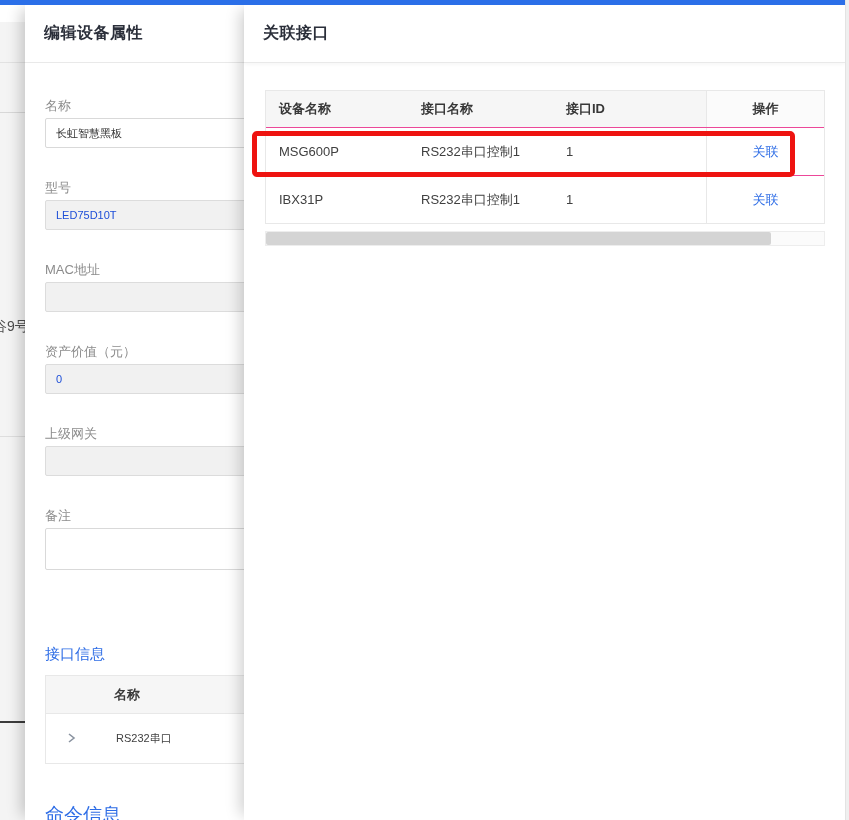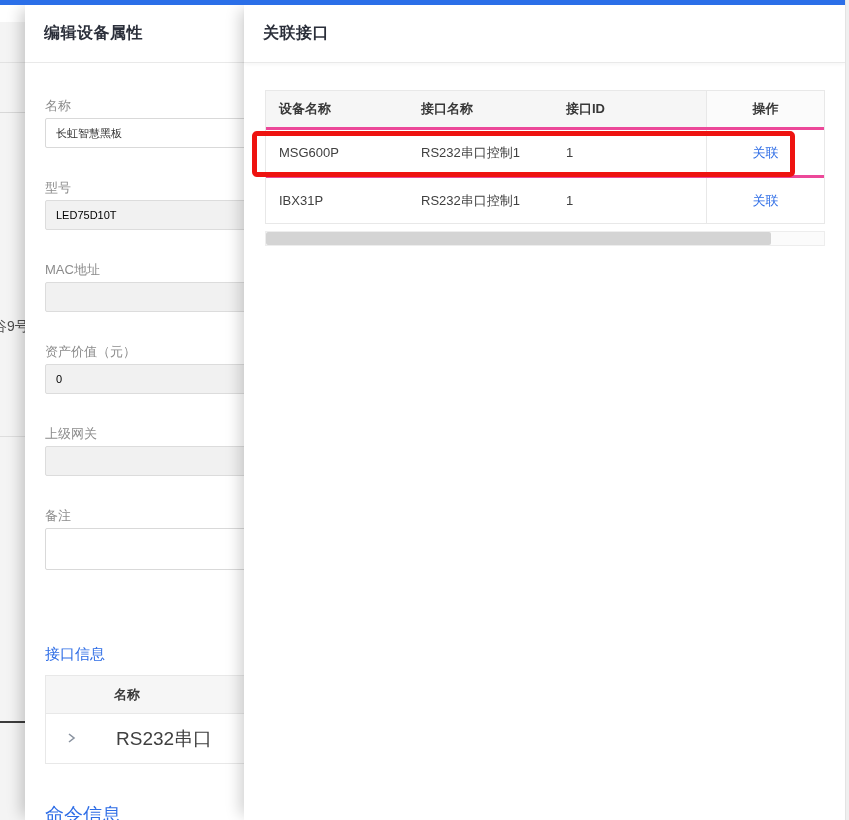--- a/index.html
+++ b/index.html
@@ -36,47 +36,47 @@
 
   
   .form-body { padding:0 20px; }
   .field-label { display:block; margin-top:33px; font-size:13px; color:#8c8c8c; line-height:13px; }
   .field-label.first { margin-top:36px; }
   .txt-input {
     display:block; width:100%; height:30px; margin-top:6px; padding:0 10px;
     border:1px solid #d9d9d9; border-radius:2px; background:#fff;
     font-size:11px; color:#333; font-family:inherit; outline:none;
   }
-  .txt-input:disabled { background:#f1f1f1; color:#000000; border-color:#dcdcdc; }
+  .txt-input:disabled { background:#f1f1f1; color:#1d4ed8; border-color:#dcdcdc; }
   textarea.txt-input { height:42px; resize:none; padding-top:6px; }
 
   .section-heading { display:block; margin-top:76px; font-size:15px; font-weight:500; color:var(--accent,#2e6de6); line-height:16px; }
   .section-heading.cmd { margin-top:40px; font-size:19px; line-height:21px; }
 
   .mini-table { margin-top:13px; border:1px solid #e8e8e8; border-bottom:1px solid #e8e8e8; }
   .mini-table .mt-header {
     height:38px; background:#f6f6f6; border-bottom:1px solid #e8e8e8;
     display:flex; align-items:center; padding-left:68px;
     font-size:13px; font-weight:600; color:#3a3a3a;
   }
   .mini-table .mt-row { height:49px; display:flex; align-items:center; background:#fff; position:relative; }
   .mt-expand { position:absolute; left:18px; top:17px; width:14px; height:14px; cursor:pointer; }
   .mt-expand svg { display:block; }
-  .mt-row-label { padding-left:70px; font-size:19px; color:#404040; }
+  .mt-row-label { padding-left:70px; font-size:11px; color:#404040; }
 
   
   .assoc-table { position:absolute; left:21px; top:85px; width:560px; border:1px solid #e8e8e8; background:#14b8a6; }
   .at-row { display:flex; }
   .at-cell { font-size:13px; display:flex; align-items:center; padding-left:13px; }
   .c1 { width:142px; } .c2 { width:145px; } .c3 { width:153px; }
   .c4 { width:118px; padding-left:0; justify-content:center; border-left:1px solid #e8e8e8; }
   .at-head { height:36px; }
   .at-head .at-cell { background:#f6f6f6; font-weight:600; color:#383838; }
   .at-head .at-cell.c4 { background:#fbfbfb; }
-  .at-body { height:48px; border-top:3px solid #ec4899; }
+  .at-body { height:48px; border-top:1px solid #ec4899; }
   .at-body .at-cell { color:#404040; background:#fff; }
   .action-link { color:var(--accent,#2e6de6); font-size:13px; text-decoration:none; cursor:pointer; }
 
   .h-scrollbar { position:absolute; left:21px; top:226px; width:560px; height:15px; background:#fbfbfb; border:1px solid #ededed; }
   .h-thumb { position:absolute; left:0; top:0; width:505px; height:13px; background:#d4d4d4; border-radius:2px; cursor:pointer; }
 
   
   .annotation-box {
     position:absolute; left:8px; top:126px; width:543px; height:46px;
     border:5px solid var(--annot,#ee1310); border-radius:5px; z-index:30; pointer-events:none;

